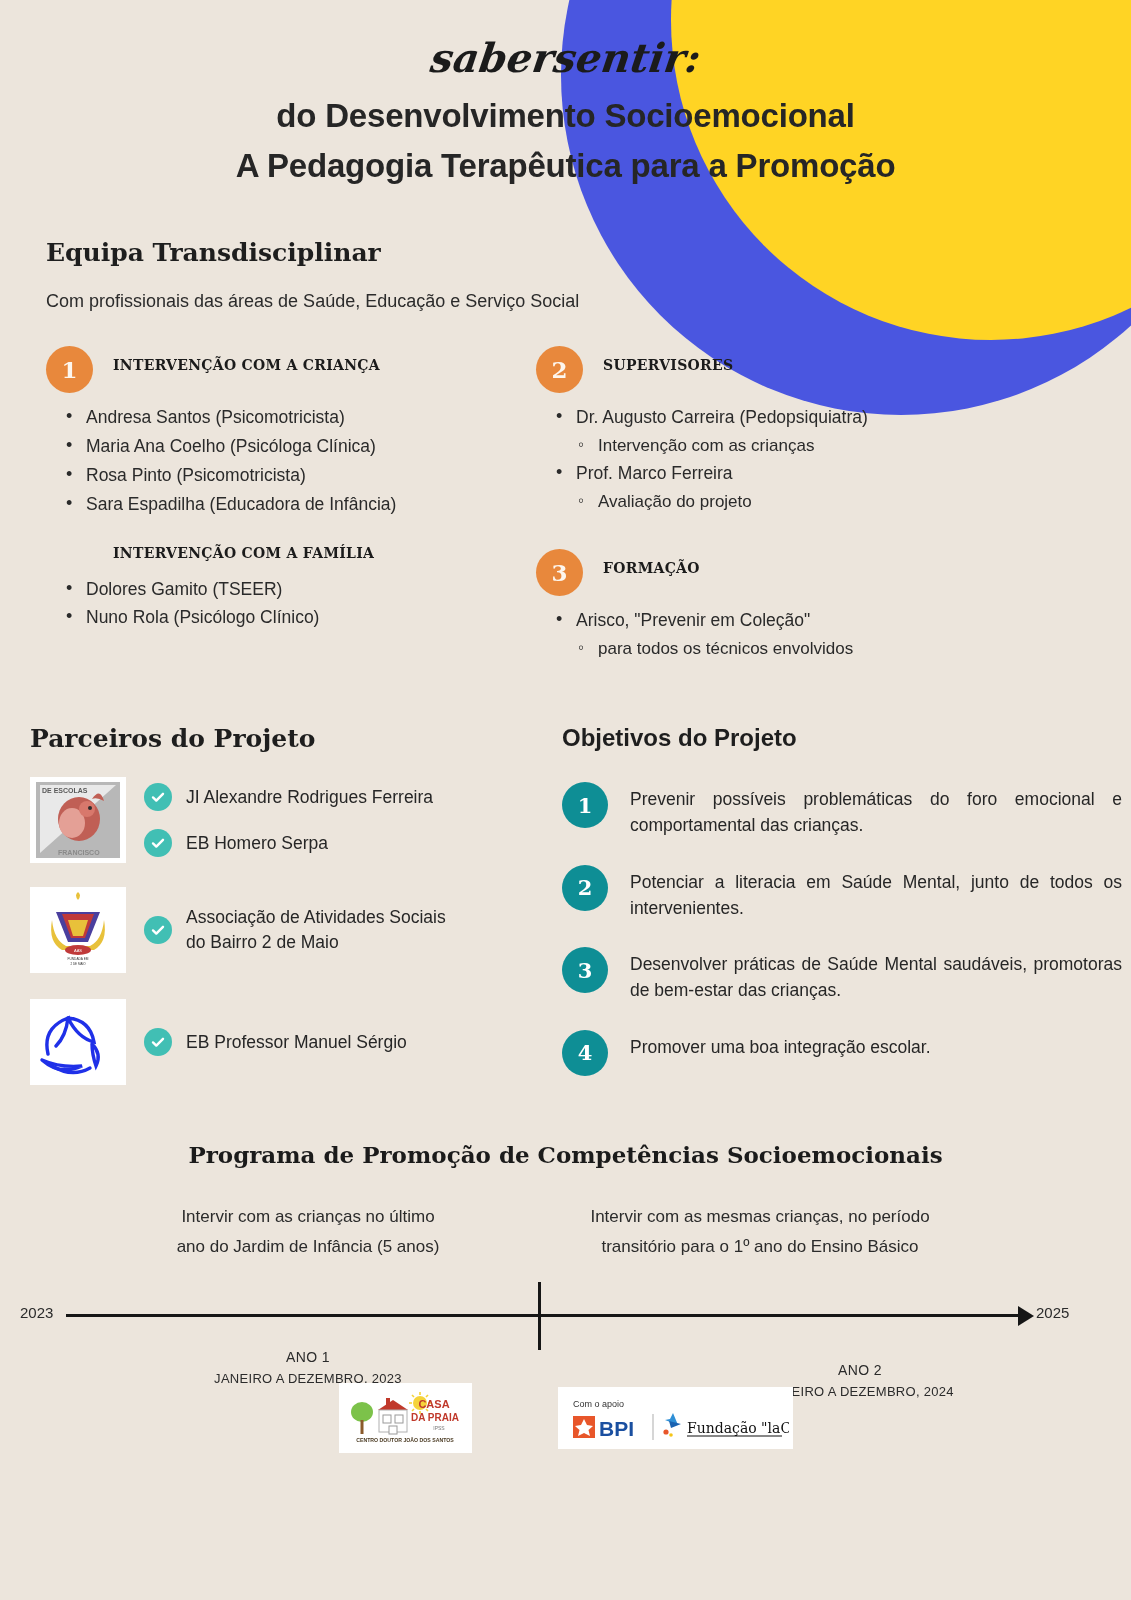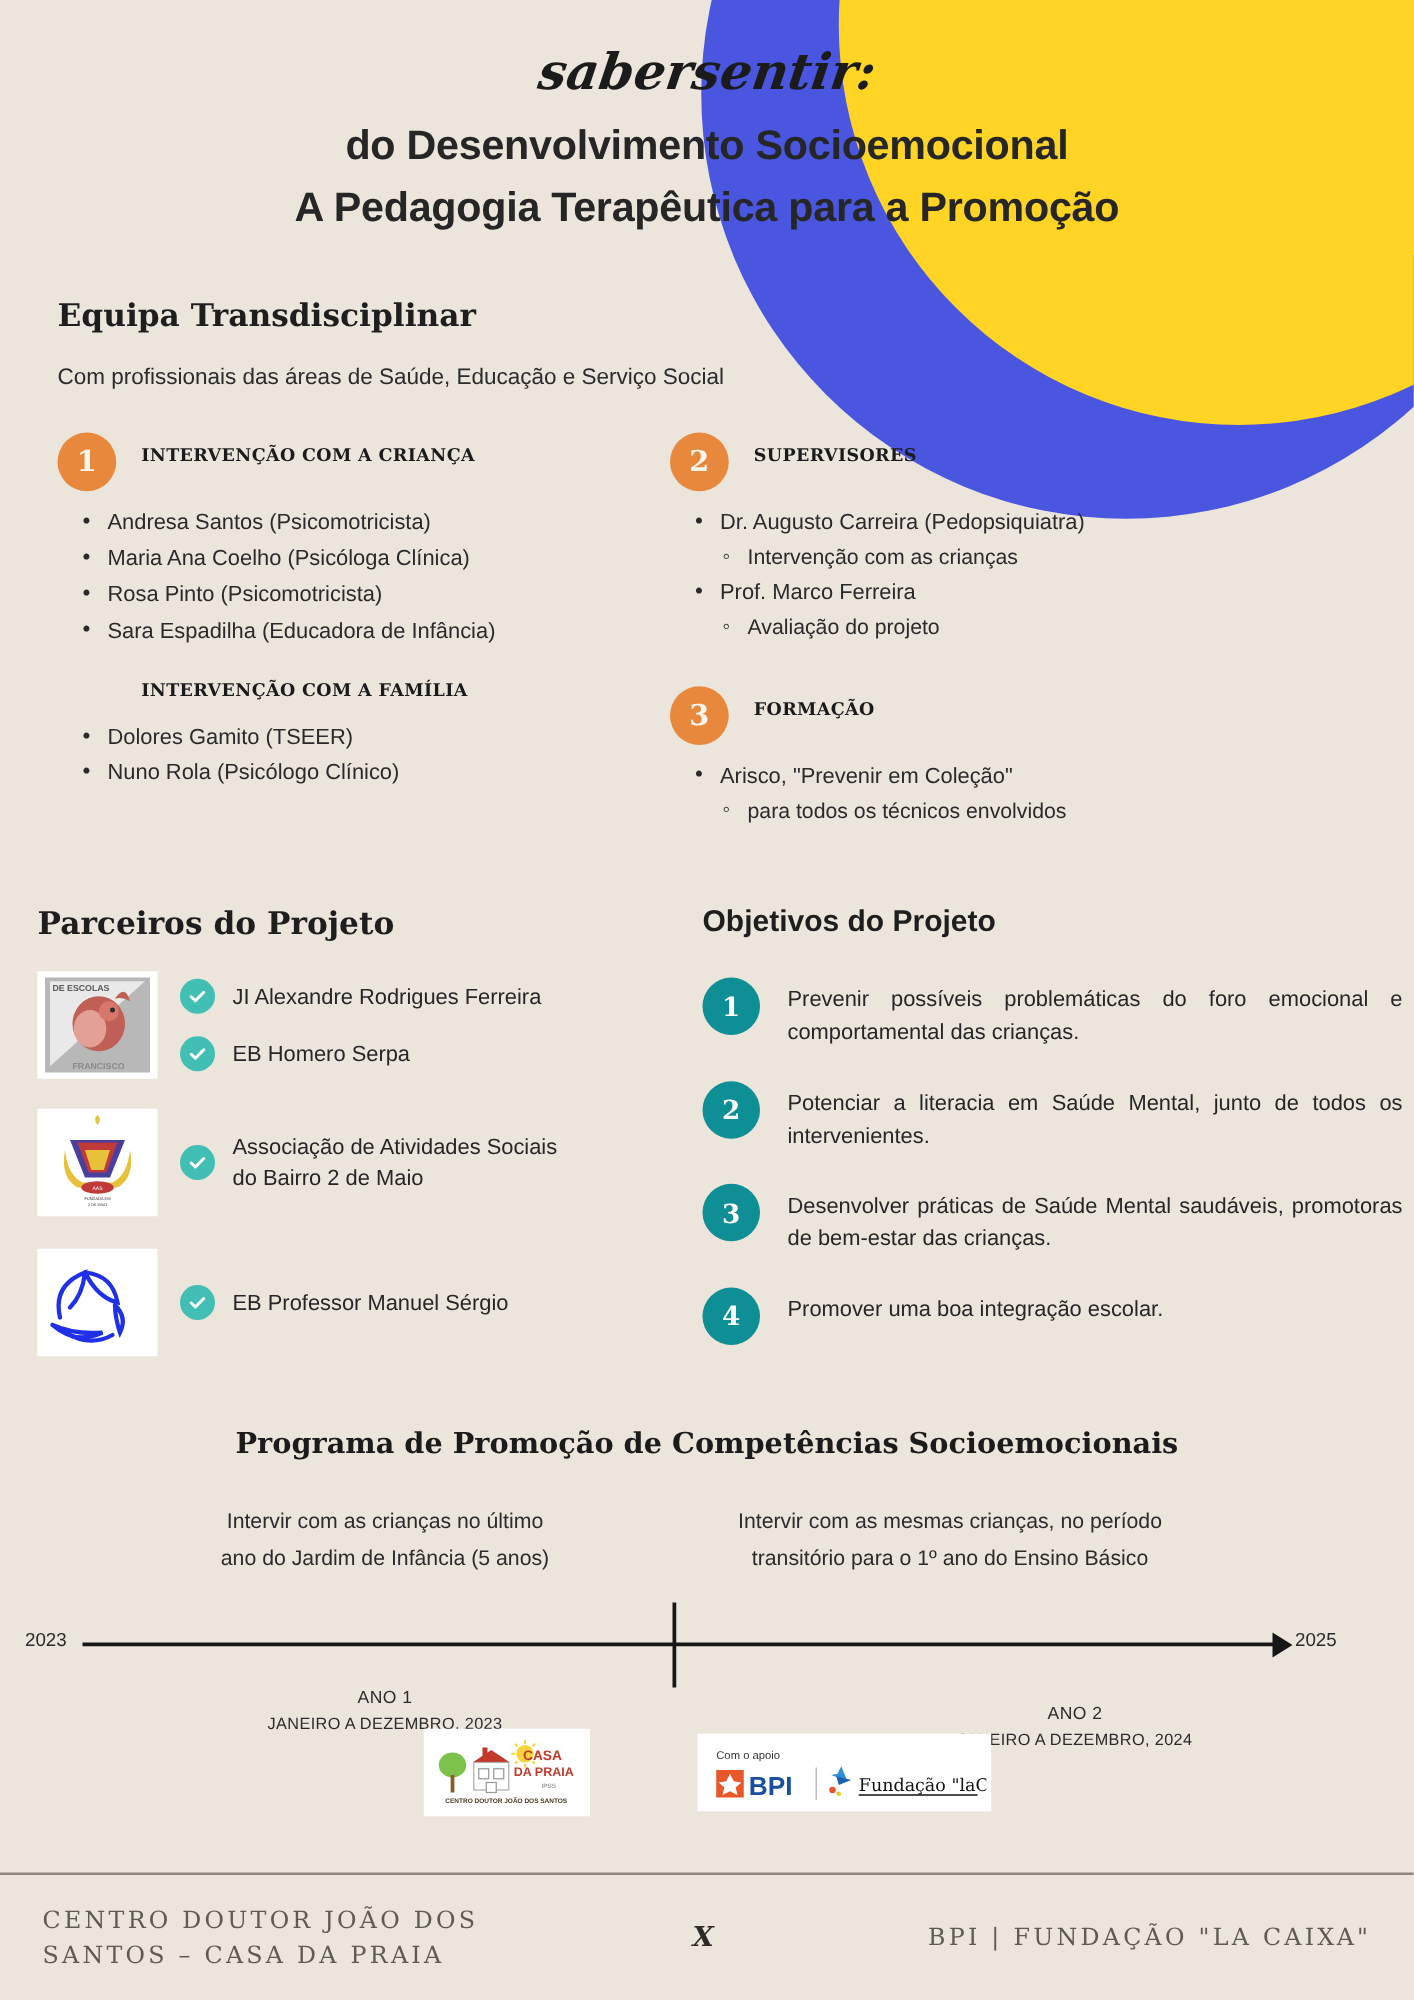--- a/index.html
+++ b/index.html
@@ -454,24 +454,14 @@
           <path d="M110 38 l10 -4 -12 -3 2 7Z" fill="#1a62b0"></path>
           <circle cx="105" cy="42" r="2.6" fill="#e8562a"></circle>
           <circle cx="110" cy="45" r="1.8" fill="#f5c518"></circle>
         </g>
         <text x="126" y="43" font-family="DejaVu Serif, serif" font-size="14" fill="#111">Fundação "laCaixa"</text>
         <line x1="126" y1="46" x2="221" y2="46" stroke="#111" stroke-width="1.1"></line>
       </svg>
     </div>
   </div>
 
-  <div class="footer">
-    <div class="footer-inner">
-      <div class="f-text">
-        <div>CENTRO DOUTOR JOÃO DOS</div>
-        <div>SANTOS – CASA DA PRAIA</div>
-      </div>
-      <div class="f-x">X</div>
-      <div class="f-text f-right">BPI | FUNDAÇÃO "LA CAIXA"</div>
-    </div>
-  </div>
 
 </div>
 
 </body></html>

